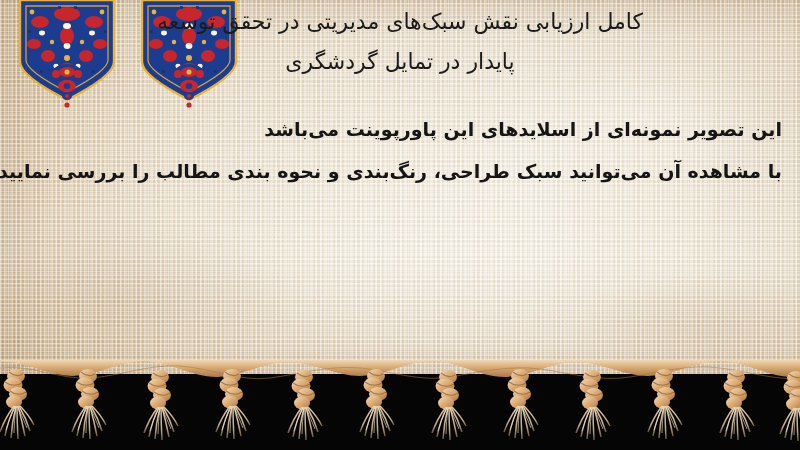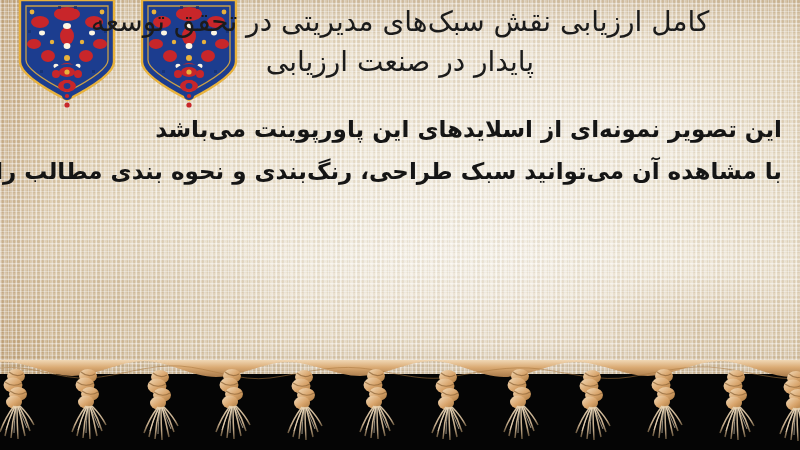--- a/index.html
+++ b/index.html
@@ -90,37 +90,37 @@
   
   .title-block {
     position: absolute;
     right: 10px;
     top: 2px;
     width: 780px;
     text-align: center;
     direction: rtl;
     font-family: "DejaVu Sans", sans-serif;
     color: #1b1b1b;
-    font-size: 28px;
+    font-size: 22px;
     line-height: 40px;
     letter-spacing: 0.2px;
   }
   .title-line-1 { padding-right: 0; }
   .title-line-2 { }
 
   .body-block {
     position: absolute;
     right: 18px;
     top: 108px;
     width: 764px;
     text-align: right;
     direction: rtl;
     font-family: "DejaVu Sans", sans-serif;
     color: #151515;
-    font-size: 23px;
+    font-size: 19px;
     line-height: 42px;
     font-weight: 600;
     letter-spacing: -0.2px;
   }
   .body-line { white-space: nowrap; }
 
   
   .medallion-group { position: absolute; left: 0; top: 0; }
 
   
@@ -228,21 +228,21 @@
         <use href="#pendant"></use>
       </g>
       <g transform="translate(189,72)">
         <use href="#pendant"></use>
       </g>
     </svg>
   </div>
 
   <div class="title-block">
     <div class="title-line-1">کامل ارزیابی نقش سبک‌های مدیریتی در تحقق توسعه</div>
-    <div class="title-line-2">پایدار در صنعت ارزیابی</div>
+    <div class="title-line-2">پایدار در تمایل گردشگری</div>
   </div>
 
   <div class="body-block">
     <div class="body-line">این تصویر نمونه‌ای از اسلایدهای این پاورپوینت می‌باشد</div>
     <div class="body-line">با مشاهده آن می‌توانید سبک طراحی، رنگ‌بندی و نحوه بندی مطالب را بررسی نمایید</div>
   </div>
 
   <div class="fringe-zone">
     <div class="black-field"></div>
     <svg class="rope-band" width="800" height="90" viewBox="0 0 800 90" style="top:0;height:90px">

